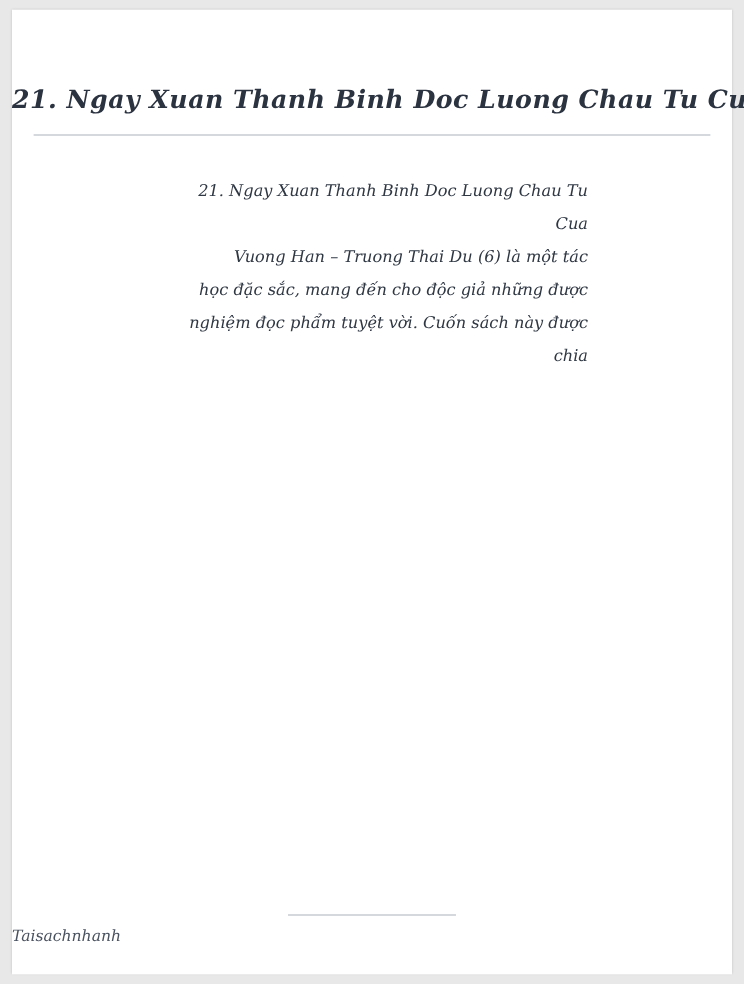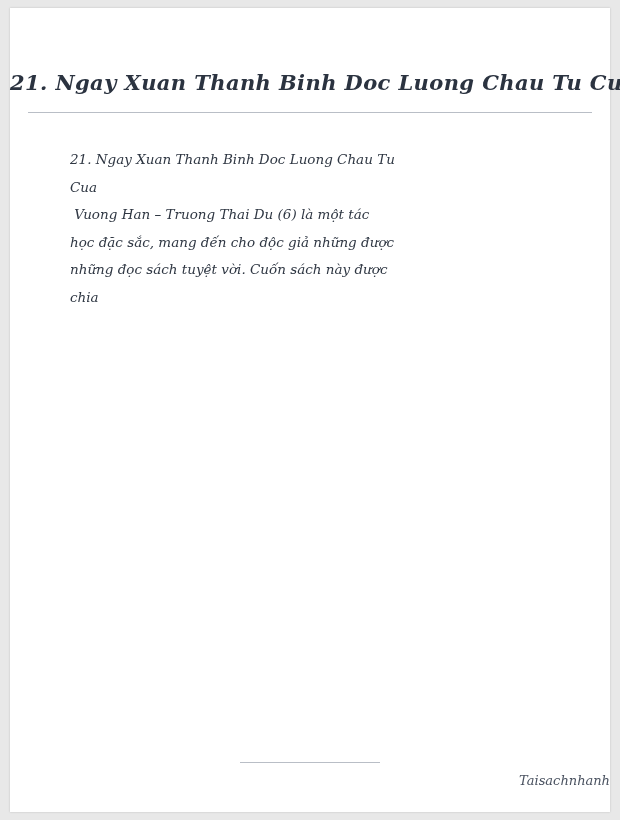--- a/index.html
+++ b/index.html
@@ -51,27 +51,28 @@
     top: 138px;
     width: 420px;
     font-family: "DejaVu Serif", serif;
     font-style: italic;
     font-size: 13.5px;
     line-height: 27.5px;
     color: #2f3743;
   }
   .body-block .line {
     white-space: pre;
+    text-align: right;
   }
   .footer {
     position: absolute;
     left: 0;
     bottom: 24px;
     width: 600px;
-    text-align: right;
+    text-align: left;
   }
   .footer-rule {
     width: 140px;
     height: 1px;
     background: #b9bec6;
     margin: 0 auto 10px auto;
   }
   .footer-text {
     font-family: "DejaVu Serif", serif;
     font-style: italic;
@@ -85,21 +86,21 @@
 <div class="page">
 
   <div class="doc-title">21. Ngay Xuan Thanh Binh Doc Luong Chau Tu Cua  Vuong Han Truong</div>
   <div class="title-rule"></div>
 
   <div class="body-block">
     <div class="line">21. Ngay Xuan Thanh Binh Doc Luong Chau Tu</div>
     <div class="line">Cua</div>
     <div class="line"> Vuong Han – Truong Thai Du (6) là một tác</div>
     <div class="line">học đặc sắc, mang đến cho độc giả những được</div>
-    <div class="line">những đọc sách tuyệt vời. Cuốn sách này được</div>
+    <div class="line">nghiệm đọc phẩm tuyệt vời. Cuốn sách này được</div>
     <div class="line">chia</div>
   </div>
 
   <div class="footer">
     <div class="footer-rule"></div>
     <div class="footer-text">Taisachnhanh</div>
   </div>
 
 </div>
 

